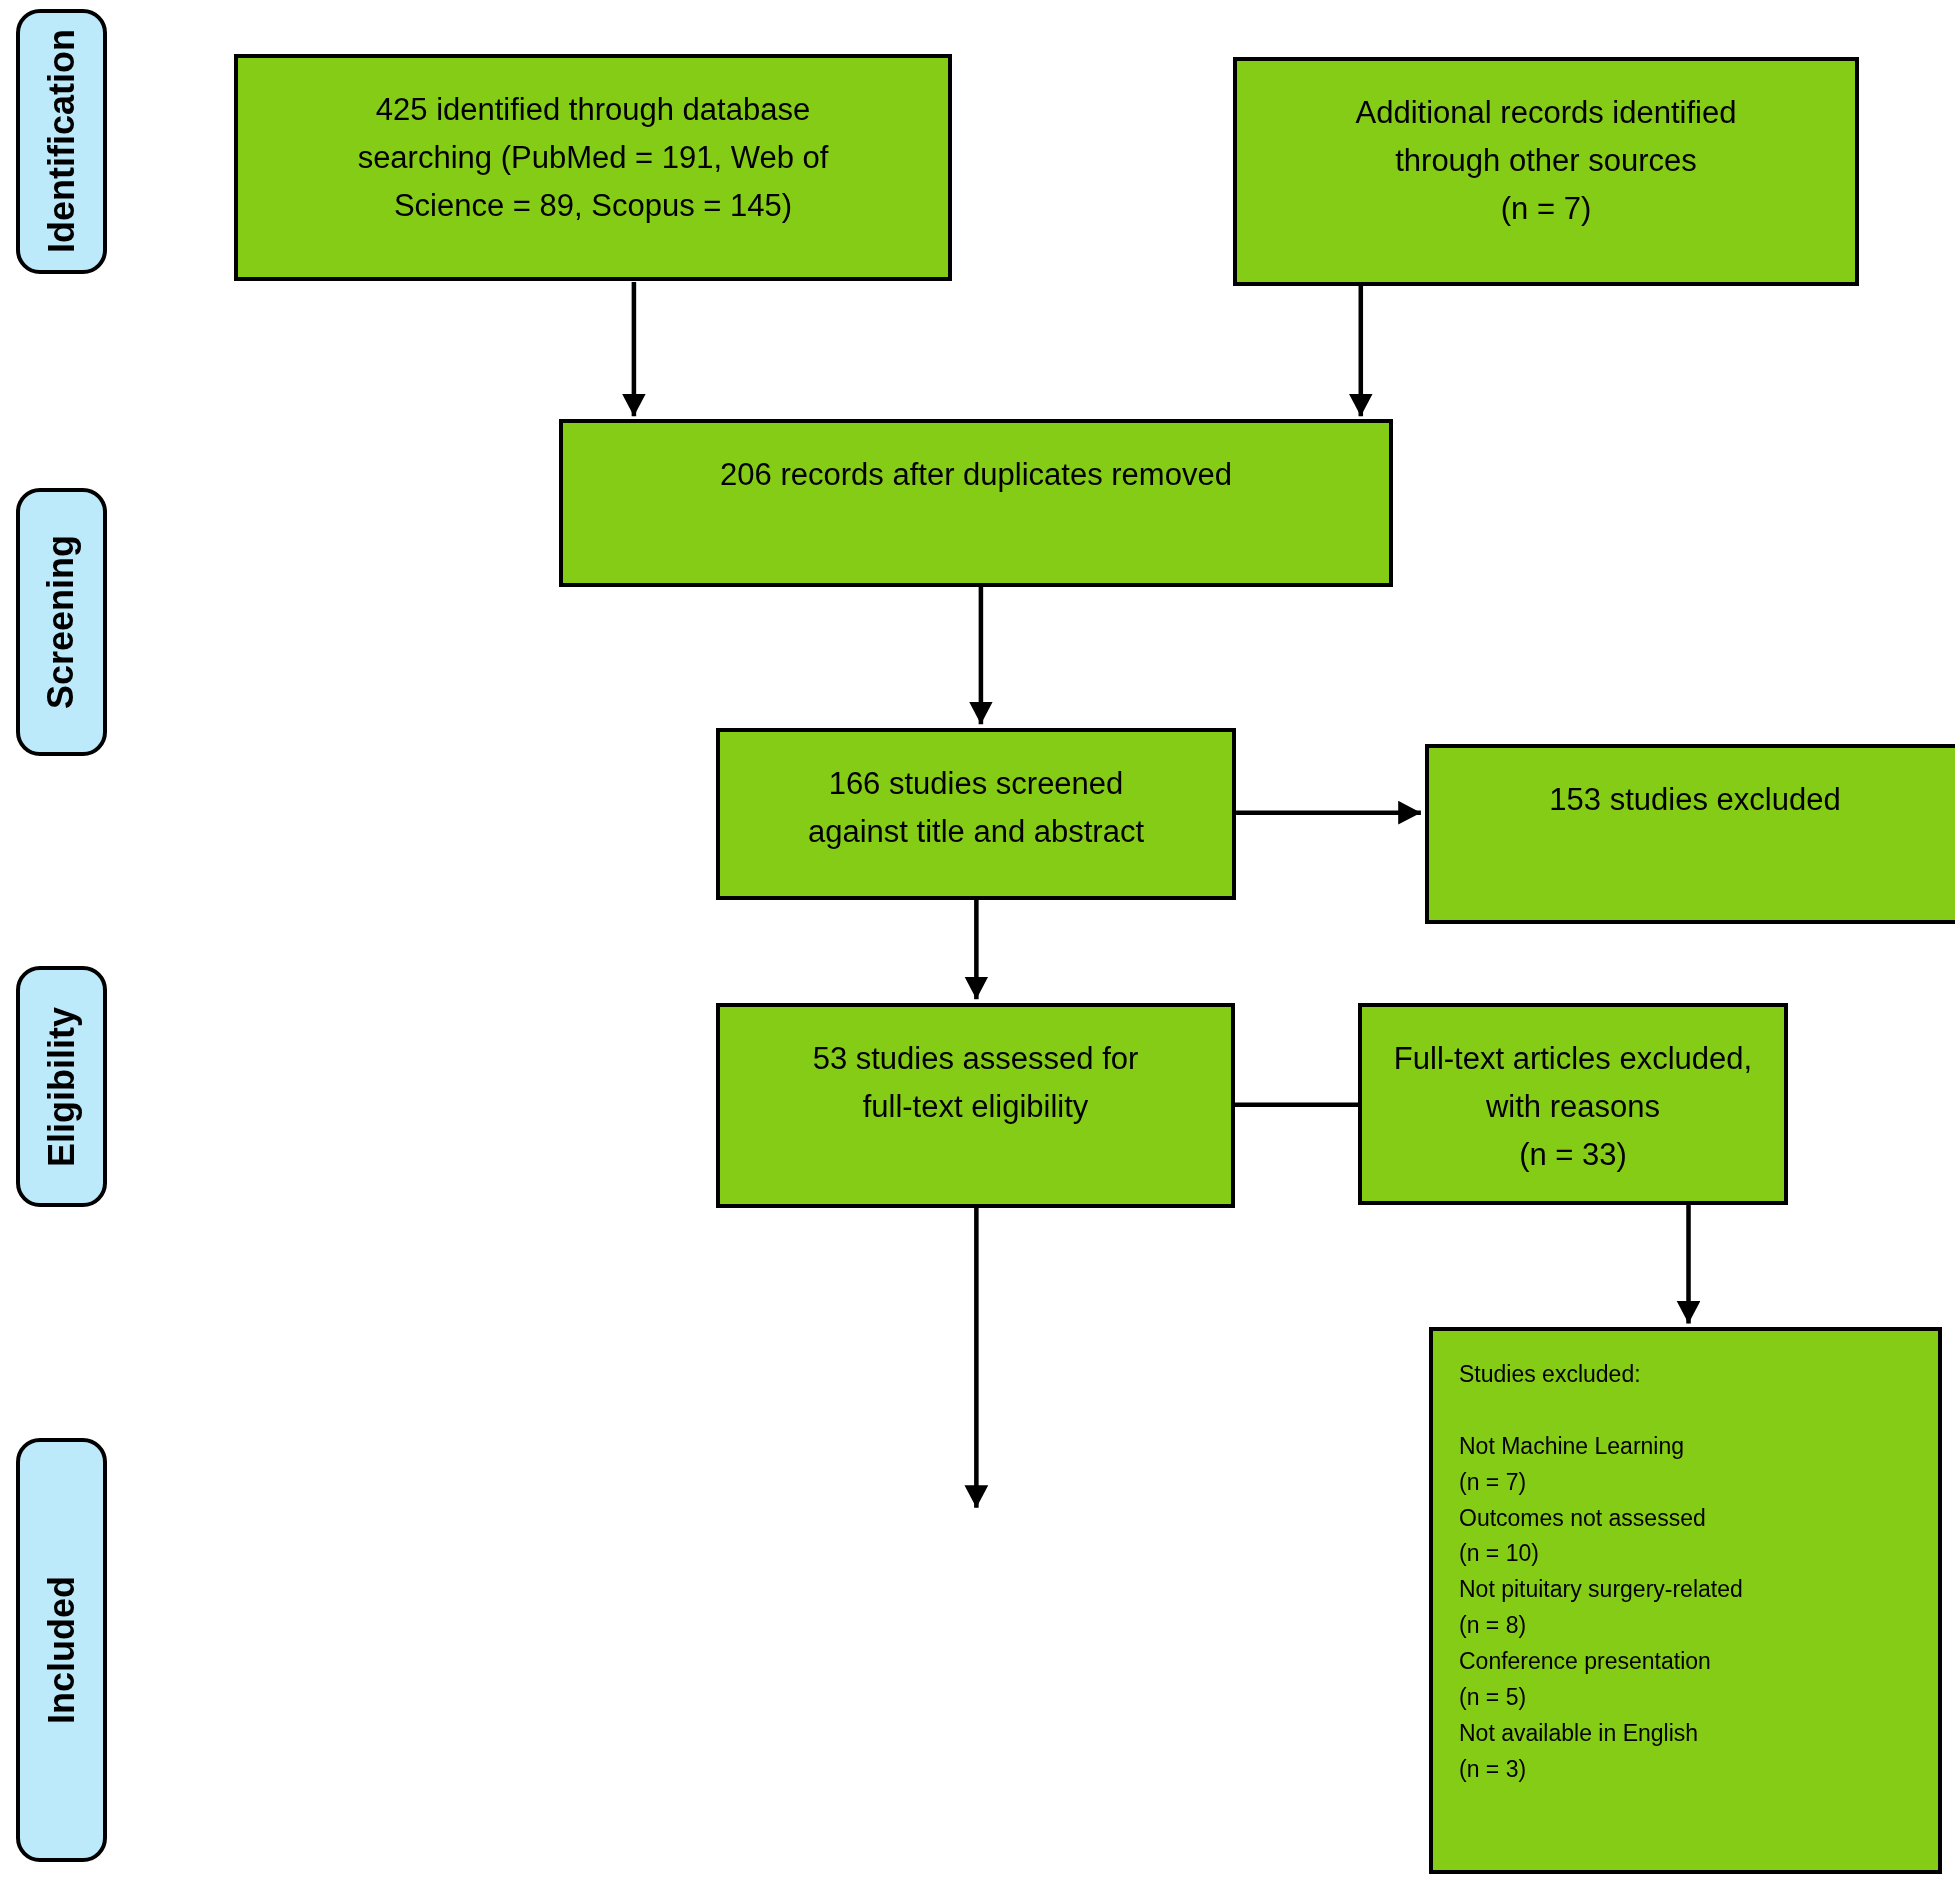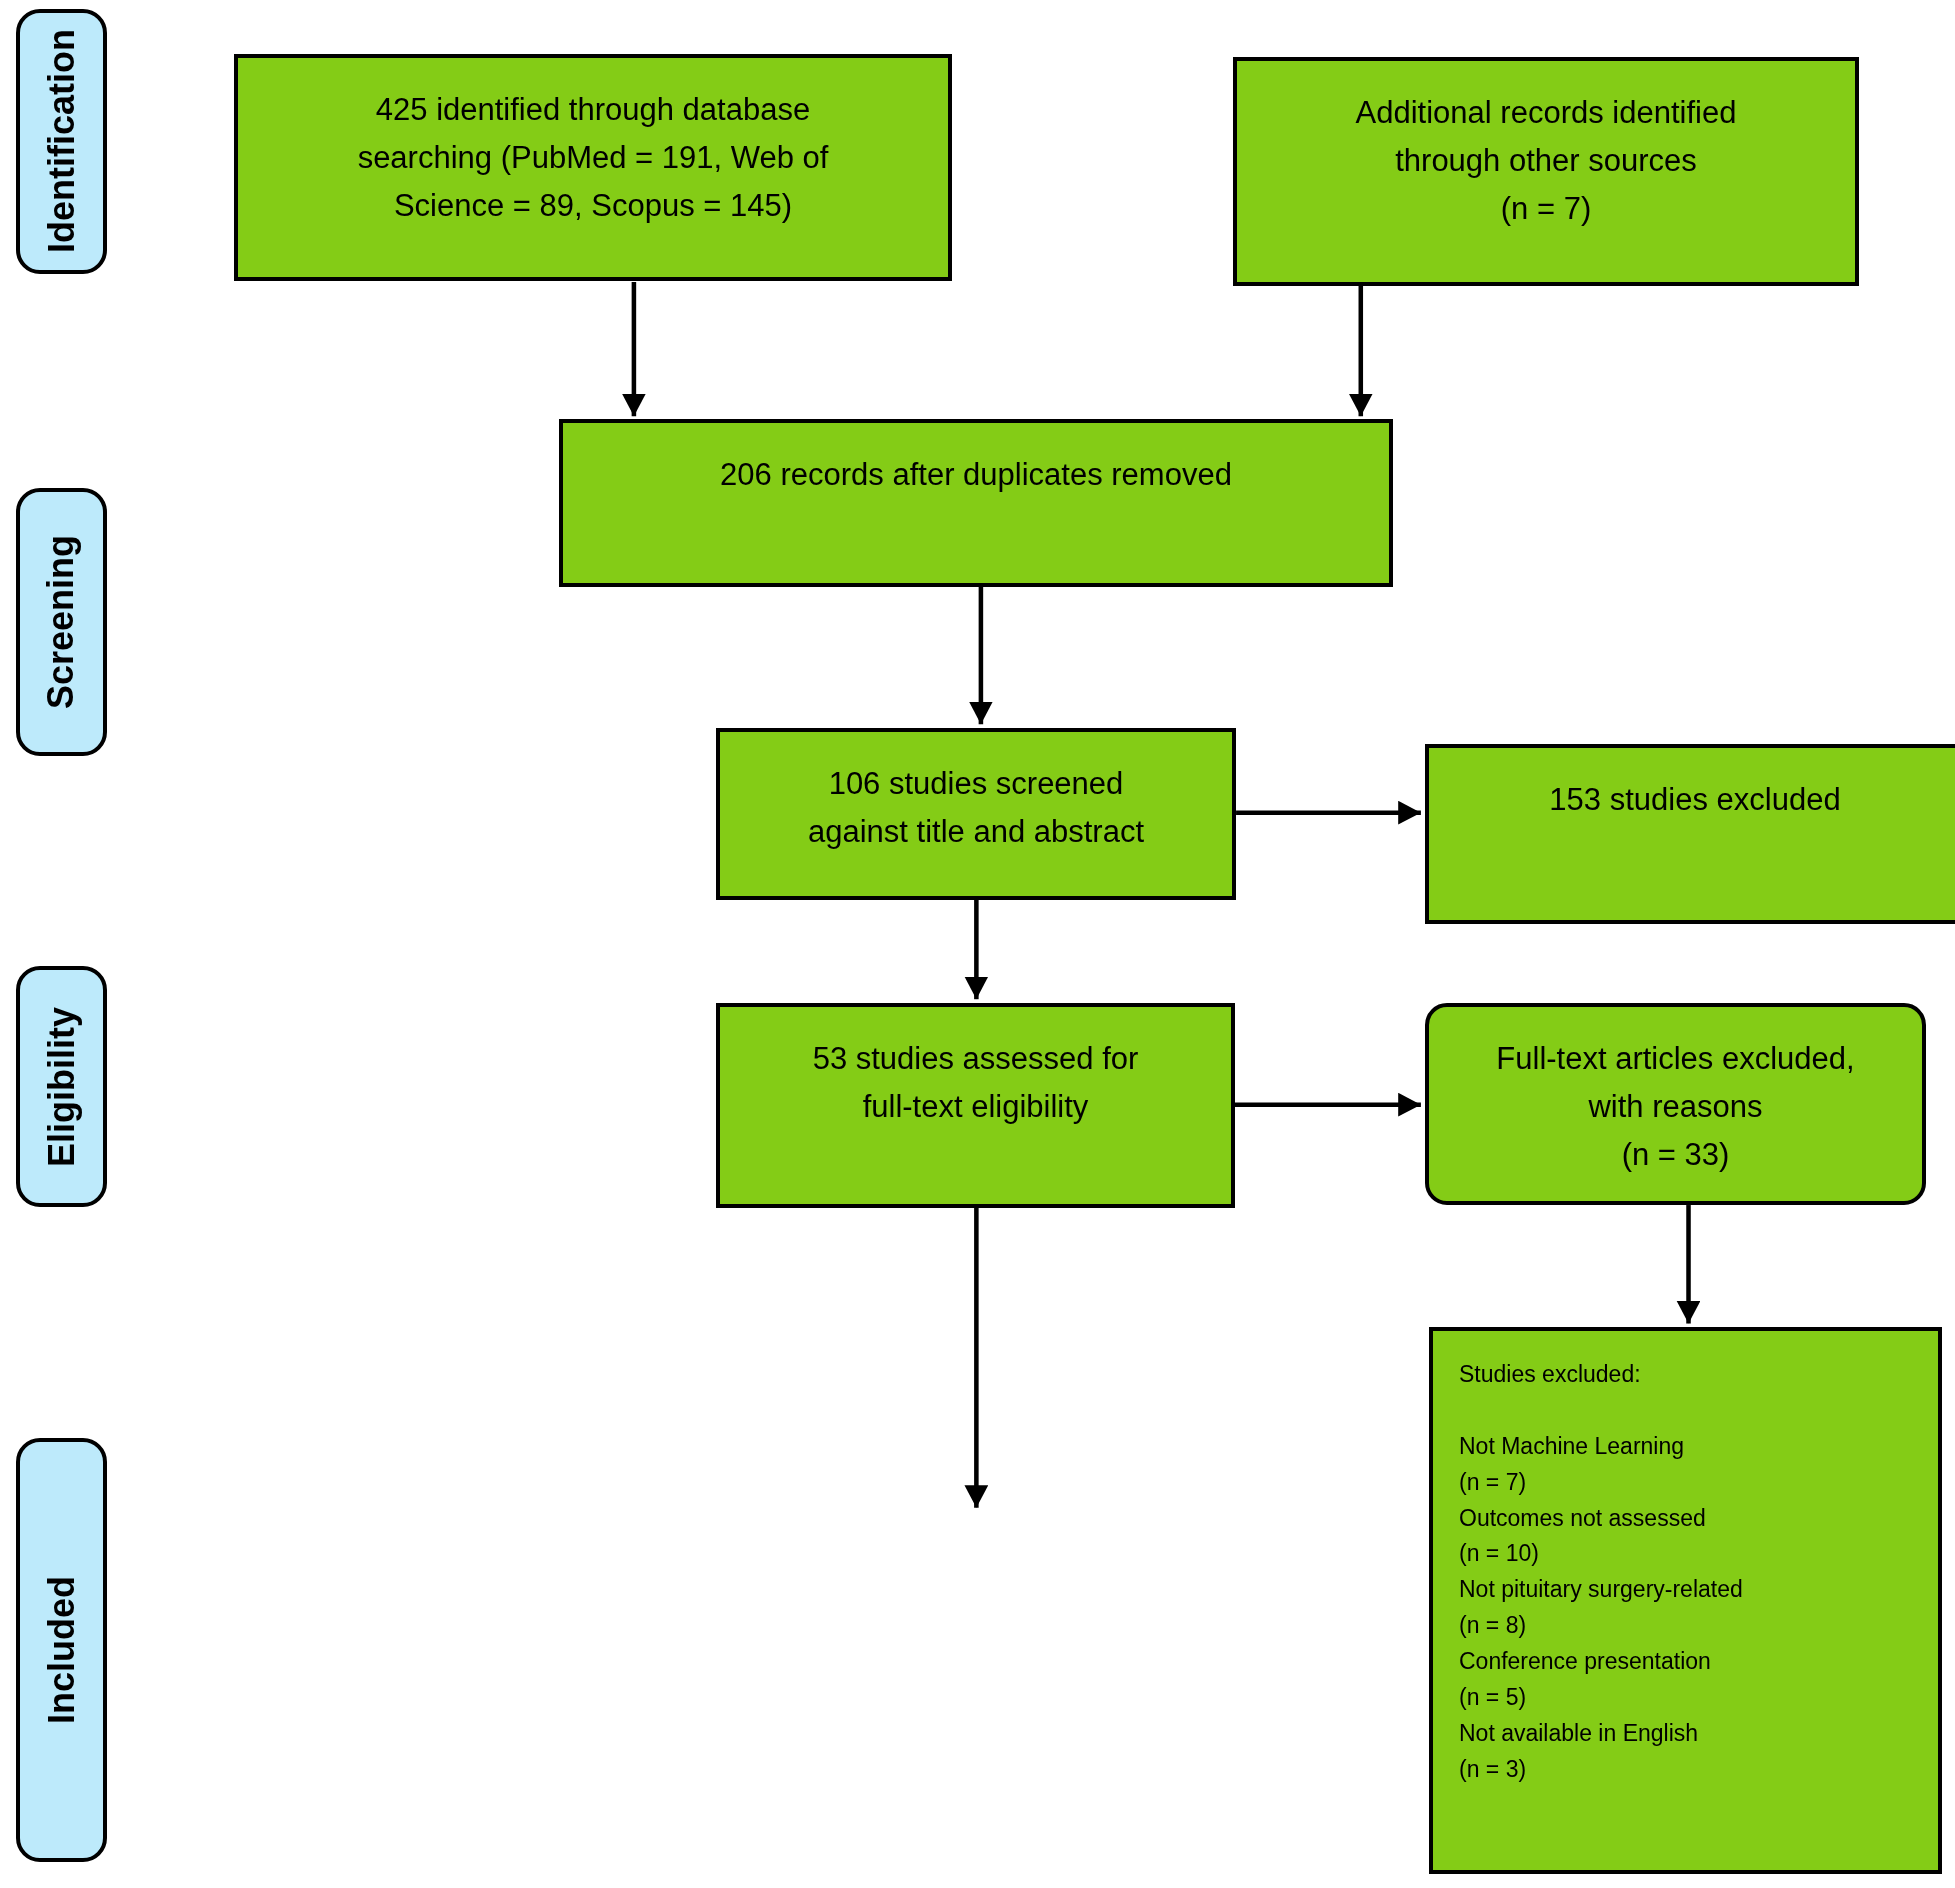--- a/index.html
+++ b/index.html
@@ -96,29 +96,29 @@
   <div class="flow-box" style="left:234px; top:54px; width:718px; height:227px;">425 identified through database
 searching (PubMed = 191, Web of
 Science = 89, Scopus = 145)</div>
 
   <div class="flow-box" style="left:1189px; top:57px; width:626px; height:229px;margin-left:44px;">Additional records identified
 through other sources
 (n = 7)</div>
 
   <div class="flow-box" style="left:559px; top:419px; width:834px; height:168px;">206 records after duplicates removed</div>
 
-  <div class="flow-box" style="left:716px; top:728px; width:520px; height:172px;">106 studies screened
+  <div class="flow-box" style="left:716px; top:728px; width:520px; height:172px;">166 studies screened
 against title and abstract</div>
 
   <div class="flow-box" style="left:1425px; top:744px; width:540px; height:180px;">153 studies excluded</div>
 
   <div class="flow-box" style="left:716px; top:1003px; width:519px; height:205px;">53 studies assessed for
 full-text eligibility</div>
 
-  <div class="flow-box" style="left:1425px; top:1003px; width:501px; height:202px;border-radius:22px;">Full-text articles excluded,
+  <div class="flow-box" style="left:1358px; top:1003px; width:430px; height:202px;">Full-text articles excluded,
 with reasons
 (n = 33)</div>
 
 
   <div class="flow-box left-align" style="left:1429px; top:1327px; width:513px; height:547px;">Studies excluded:
 
 Not Machine Learning
 (n = 7)
 Outcomes not assessed
 (n = 10)

